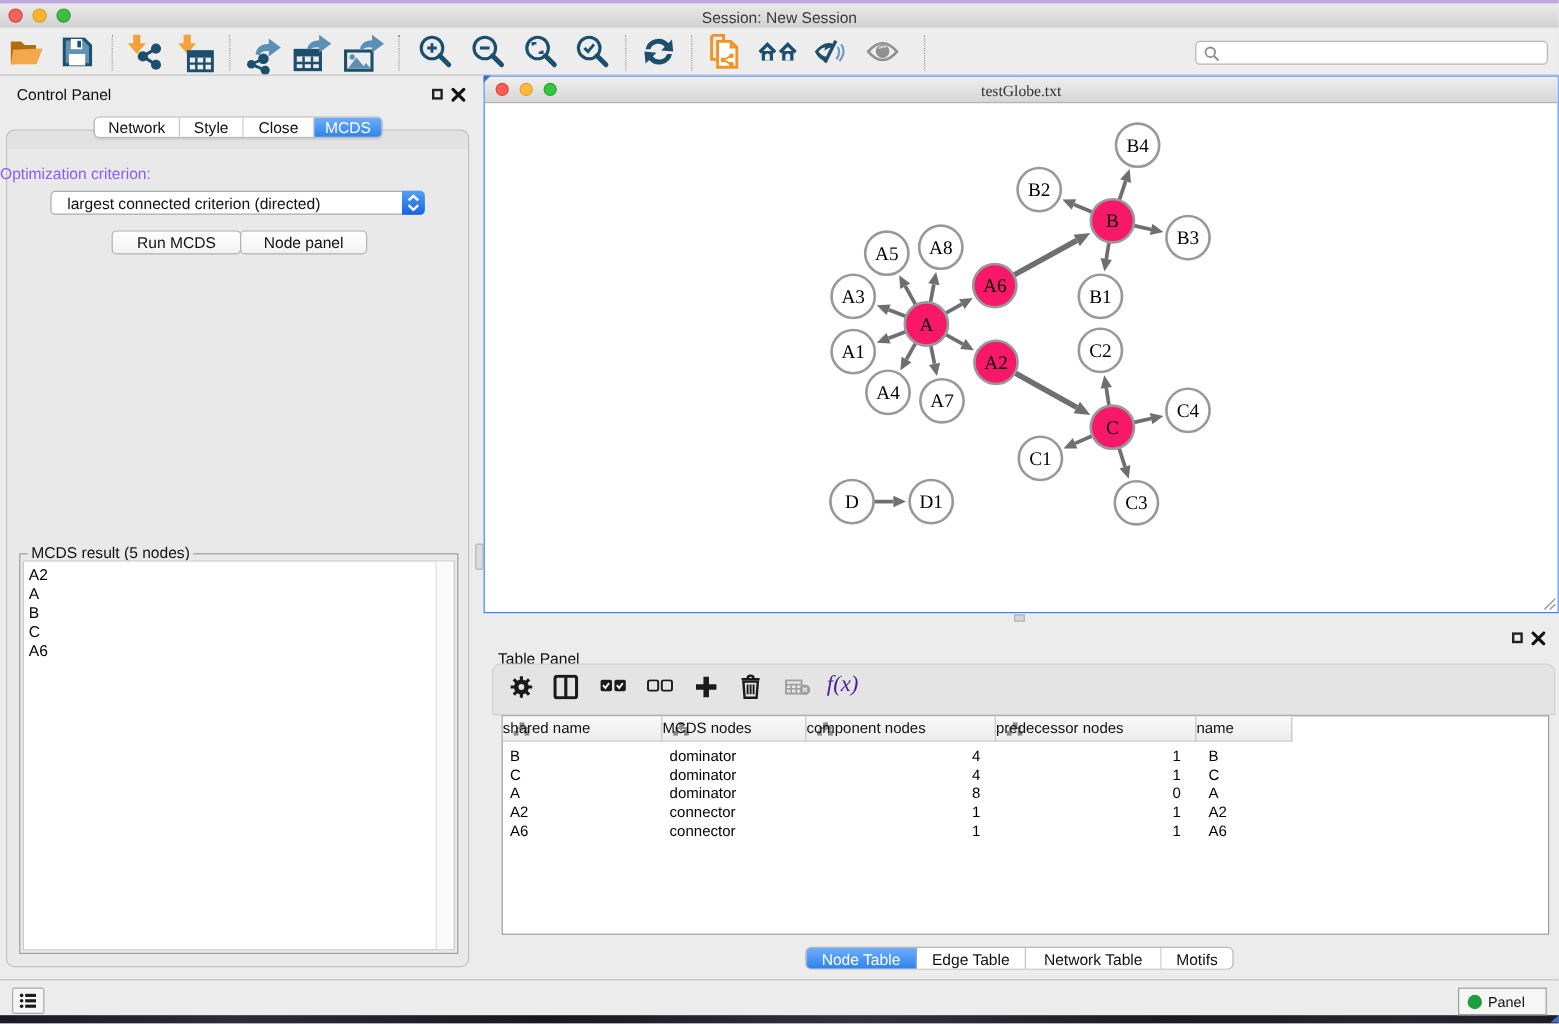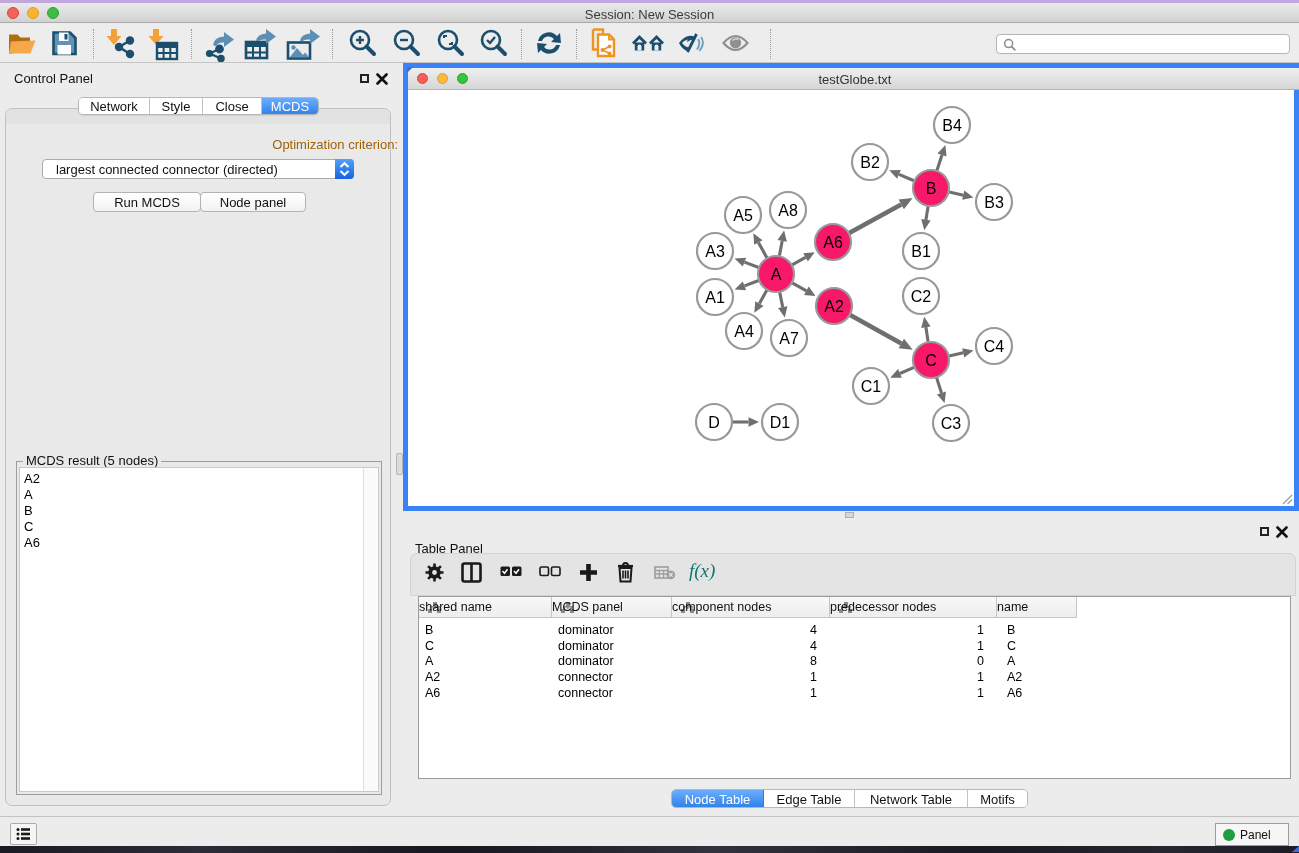--- a/index.html
+++ b/index.html
@@ -173,24 +173,24 @@
       <path d="M1.5 1.5 L10.5 10.5 M10.5 1.5 L1.5 10.5" stroke="#111" stroke-width="2.6" stroke-linecap="round"></path>
     </svg>
 
   <div class="abs" style="left:5px;top:45px;width:386px;height:698px;border:1px solid #c0c0c0;border-radius:7px;background:#e9e9e9;"></div>
   <div class="abs" style="left:6px;top:46px;width:384px;height:15px;background:#e2e2e2;border-radius:6px 6px 0 0;"></div>
 
   <div class="abs" style="left:78px;top:34px;height:18px;border-radius:5px;overflow:hidden;border:1px solid #b7b7b7;box-shadow:0 1px 1px rgba(0,0,0,0.08);">
     <div class="aquatab" style="width:71px;">Network</div><div class="aquatab" style="width:53px;">Style</div><div class="aquatab" style="width:59px;">Close</div><div class="aquatab" style="width:56px;border-right:none;background:linear-gradient(#6caefc,#2a7de8);color:#fff;">MCDS</div>
   </div>
 
-  <div class="abs" style="left:0;top:74px;width:398px;text-align:right;font-size:13px;color:#a16207;">Optimization criterion:</div>
+  <div class="abs" style="left:0;top:74px;width:398px;text-align:left;font-size:13px;color:#8b5cf6;">Optimization criterion:</div>
 
   <div class="abs" style="left:42px;top:96px;width:312px;height:20px;background:#fff;border:1px solid #ababab;border-radius:4px;">
-    <div class="abs" style="left:13px;top:2px;font-size:13px;color:#111;">largest connected connector (directed)</div>
+    <div class="abs" style="left:13px;top:2px;font-size:13px;color:#111;">largest connected criterion (directed)</div>
     <div class="abs" style="right:-1px;top:-1px;width:19px;height:20px;border-radius:0 4px 4px 0;background:linear-gradient(#55a0f5,#1563e2);">
       <svg width="19" height="20" viewBox="0 0 19 20">
           <path d="M5.5 8 L9.5 4.2 L13.5 8 M5.5 12 L9.5 15.8 L13.5 12" stroke="#fff" stroke-width="2" fill="none"></path>
         </svg>
     </div>
   </div>
 
   <div class="abs" style="left:93px;top:129px;width:108px;height:20px;background:linear-gradient(#fff,#f2f2f2);border:1px solid #b3b3b3;border-radius:4px;text-align:center;line-height:19px;font-size:13px;color:#111;">Run MCDS</div>
   <div class="abs" style="left:200px;top:129px;width:106px;height:20px;background:linear-gradient(#fff,#f2f2f2);border:1px solid #b3b3b3;border-radius:4px;text-align:center;line-height:19px;font-size:13px;color:#111;">Node panel</div>
 
@@ -217,21 +217,21 @@
           <rect x="10" y="13.2" width="9" height="2.6"></rect>
         </g>
       </svg>
   </div>
   <div class="abs" style="left:1215px;top:6px;width:74px;height:23px;background:#f6f6f6;border:1px solid #9d9d9d;font-size:12px;color:#111;">
     <div class="abs" style="left:7px;top:5px;width:12px;height:12px;border-radius:50%;background:#1e9e3e;"></div>
     <div class="abs" style="left:24px;top:4px;">Panel</div>
   </div>
 </div>
 
-<div id="netwin" class="abs" style="left:403px;top:63px;width:896px;height:448px;background:#fff;border:5px solid #3b82f6;">
+<div id="netwin" class="abs" style="left:403px;top:63px;width:896px;height:448px;background:#fff;border:1px solid #3b82f6;font-family:Liberation Serif, serif;">
   <div class="abs" style="left:0;top:0;width:894px;height:22px;background:linear-gradient(#efefef,#d6d6d6);border-bottom:1px solid #b2b2b2;">
     <div class="abs" style="left:9px;top:5px;width:11px;height:11px;border-radius:50%;background:#fc5d55;border:1px solid #e14339"></div>
     <div class="abs" style="left:29px;top:5px;width:11px;height:11px;border-radius:50%;background:#fdb937;border:1px solid #e0a030"></div>
     <div class="abs" style="left:49px;top:5px;width:11px;height:11px;border-radius:50%;background:#33c63e;border:1px solid #24a62f"></div>
     <div class="abs" style="left:0;top:4px;width:894px;text-align:center;font-size:13px;color:#333;">testGlobe.txt</div>
   </div>
   <div class="abs" style="left:-1px;top:-1px;width:0;height:0;border-top:6px solid #3a6fd0;border-right:6px solid transparent;"></div>
   <div class="abs" style="left:0;top:23px;width:894px;height:423px;overflow:hidden;">
       <svg width="895" height="424" viewBox="0 0 895 424" style="position:absolute;left:0;top:0">
         <line x1="350.7" y1="189.5" x2="336.5" y2="194.9" stroke="#6f6f6f" stroke-width="3.1"></line>
@@ -372,32 +372,32 @@
 
   <svg class="abs" style="left:251px;top:48px" width="22" height="14" viewBox="0 0 22 14">
     <g stroke="#9e9e9e">
         <rect x="1" y="1" width="13" height="11" fill="none" stroke-width="1.6"></rect>
         <path d="M1 4.5 h13 M1 8 h13 M5.3 4.5 v7.5 M9.6 4.5 v7.5" stroke-width="1.3"></path>
       </g>
     <circle cx="16.8" cy="8.8" r="4.4" fill="#9e9e9e"></circle>
       <path d="M15 7 l3.6 3.6 M18.6 7 l-3.6 3.6" stroke="#e4e4e4" stroke-width="1.3"></path>
   </svg>
 
-  <div class="abs" style="left:286px;top:42px;font-family:'Liberation Serif',serif;font-style:italic;font-size:19px;color:#0f766e;">f(x)</div>
+  <div class="abs" style="left:286px;top:42px;font-family:'Liberation Serif',serif;font-style:italic;font-size:19px;color:#4c1d95;">f(x)</div>
 
   <div class="abs" style="left:15px;top:78px;width:873px;height:183px;background:#fff;border:1px solid #9b9b9b;font-size:12.5px;color:#000;">
 
     <div class="abs" style="left:0;top:0;width:658px;height:21px;background:linear-gradient(#f8f8f8,#ededed);border-bottom:1px solid #c6c6c6;"></div>
     <div class="hcell" style="left:0;width:133px;">
         <span class="hico"></span>
         <span class="htxt" style="left:0;width:133px;">shared name</span>
       </div>
     <div class="hcell" style="left:133px;width:120px;">
         <span class="hico"></span>
-        <span class="htxt" style="left:0;width:120px;">MCDS panel</span>
+        <span class="htxt" style="left:0;width:120px;">MCDS nodes</span>
       </div>
     <div class="hcell" style="left:253px;width:158px;">
         <span class="hico"></span>
         <span class="htxt" style="left:0;width:158px;">component nodes</span>
       </div>
     <div class="hcell" style="left:411px;width:167px;">
         <span class="hico"></span>
         <span class="htxt" style="left:0;width:167px;">predecessor nodes</span>
       </div>
     <div class="hcell" style="left:578px;width:80px;border-right:1px solid #c6c6c6;">

